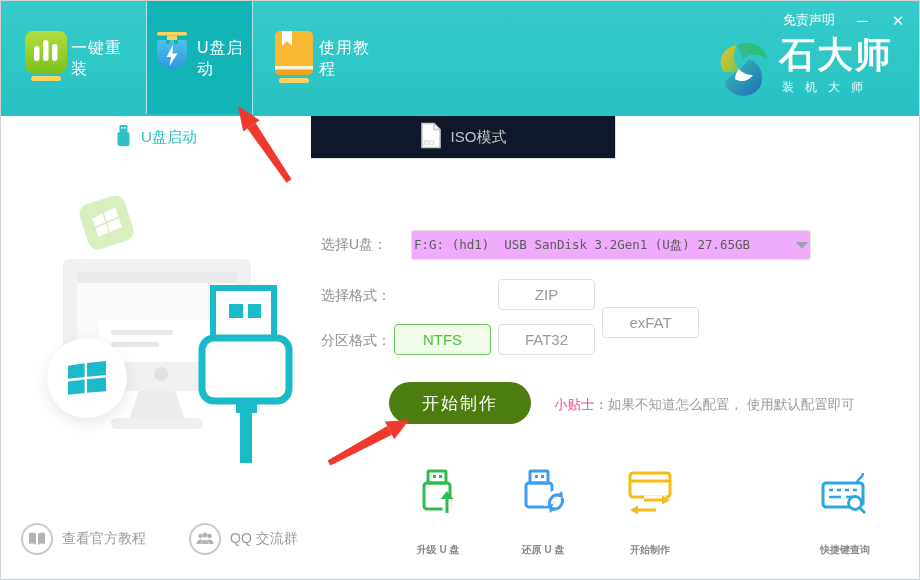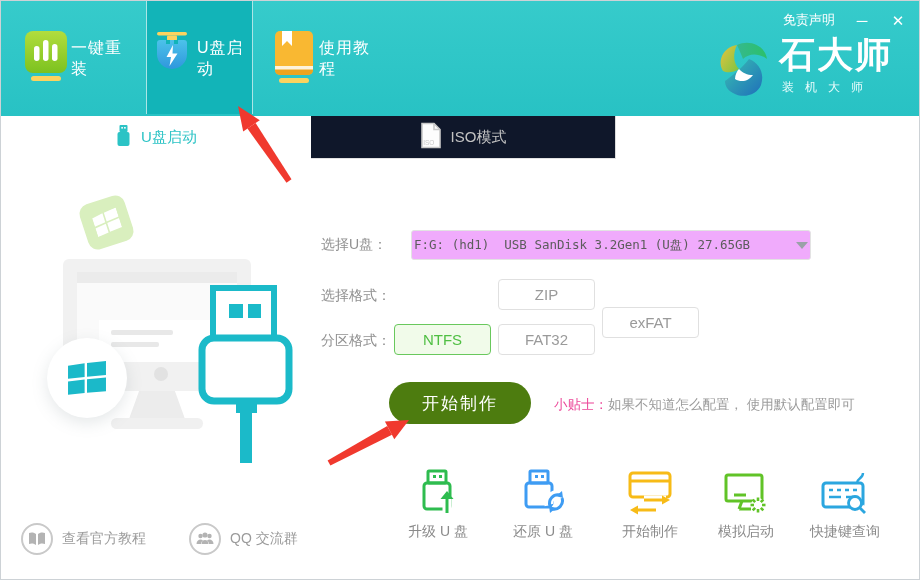--- a/index.html
+++ b/index.html
@@ -64,21 +64,21 @@
          color:#9a9a9a; font-size:15px; display:flex; align-items:center; justify-content:center; cursor:pointer; z-index:2; }
   .opt.selected { border-color:#69c85d; background:#f1fbea; color:#4fbf43; }
   .start-btn { position:absolute; left:388px; top:381px; width:142px; height:42px; border-radius:21px;
                background:#4d7c0f; color:#fff; font-size:17px; letter-spacing:2px; display:flex; align-items:center;
                justify-content:center; cursor:pointer; z-index:2; }
   .tip { position:absolute; left:553px; top:395px; font-size:13.5px; color:#9b9b9b; z-index:2; white-space:nowrap; }
   .tip .pre { color:#ec4899; }
 
   
   .tool { position:absolute; width:120px; display:flex; flex-direction:column; align-items:center; cursor:pointer; z-index:2; }
-  .tool .tlbl { margin-top:0; font-size:14px; color:#8a8a8a; white-space:nowrap; }
+  .tool .tlbl { margin-top:20px; font-size:10px; color:#8a8a8a; white-space:nowrap;font-weight:bold; }
 
   
   .flink { position:absolute; display:flex; align-items:center; gap:9px; cursor:pointer; z-index:2; }
   .flink .circ { width:32px; height:32px; border-radius:50%; border:2px solid #c9c9c9; display:flex;
                  align-items:center; justify-content:center; }
   .flink .llbl { font-size:14px; color:#9b9b9b; white-space:nowrap; }
 
   .arrow-svg { position:absolute; z-index:30; pointer-events:none; }
 </style>
 </head>
@@ -311,43 +311,20 @@
           </g>
         <path d="M20 33 H40"></path>
         <polygon points="46,33 38,28.5 38,37.5" fill="#f7bb17" stroke="none"></polygon>
         <path d="M32 43 H12"></path>
         <polygon points="6,43 14,38.5 14,47.5" fill="#f7bb17" stroke="none"></polygon>
       </svg>
     </span>
     <div class="tlbl">开始制作</div>
   </div>
 
-  <div class="tool" style="left:685px; top:466px;">
-    <span>
-      <svg width="52" height="52" viewBox="0 0 52 52" fill="none" stroke="#61c327" stroke-width="3">
-        <rect x="6" y="8" width="36" height="26" rx="2"></rect>
-        <path d="M14 28 H26"></path>
-        <path d="M22 34 l-3 8 M19 42 h12"></path>
-        <g stroke="#fff" stroke-width="10">
-            <circle cx="38" cy="38" r="7" stroke="none" fill="#fff"></circle>
-          </g>
-        <g stroke="#61c327" stroke-width="2.6">
-          <path d="M38 30.5 V34"></path>
-            <path d="M38 42 V45.5"></path>
-            <path d="M30.5 38 H34"></path>
-            <path d="M42 38 H45.5"></path>
-          <path d="M32.7 32.7 L35.2 35.2"></path>
-            <path d="M40.8 40.8 L43.3 43.3"></path>
-          <path d="M43.3 32.7 L40.8 35.2"></path>
-            <path d="M35.2 40.8 L32.7 43.3"></path>
-        </g>
-      </svg>
-    </span>
-    <div class="tlbl">模拟启动</div>
-  </div>
 
   <div class="tool" style="left:784px; top:466px;justify-content:space-between;">
     <span>
       <svg width="52" height="52" viewBox="0 0 52 52" fill="none" stroke="#2ba6df" stroke-width="3">
         <path d="M38 16 c0 -5 6 -4 6 -10" stroke-width="2.4"></path>
         <rect x="4" y="16" width="40" height="24" rx="3"></rect>
         <g stroke-width="2.6">
           <path d="M10 23 h4 M18 23 h4 M26 23 h4 M34 23 h4"></path>
           <path d="M10 30 h12 M27 30 h11"></path>
         </g>

